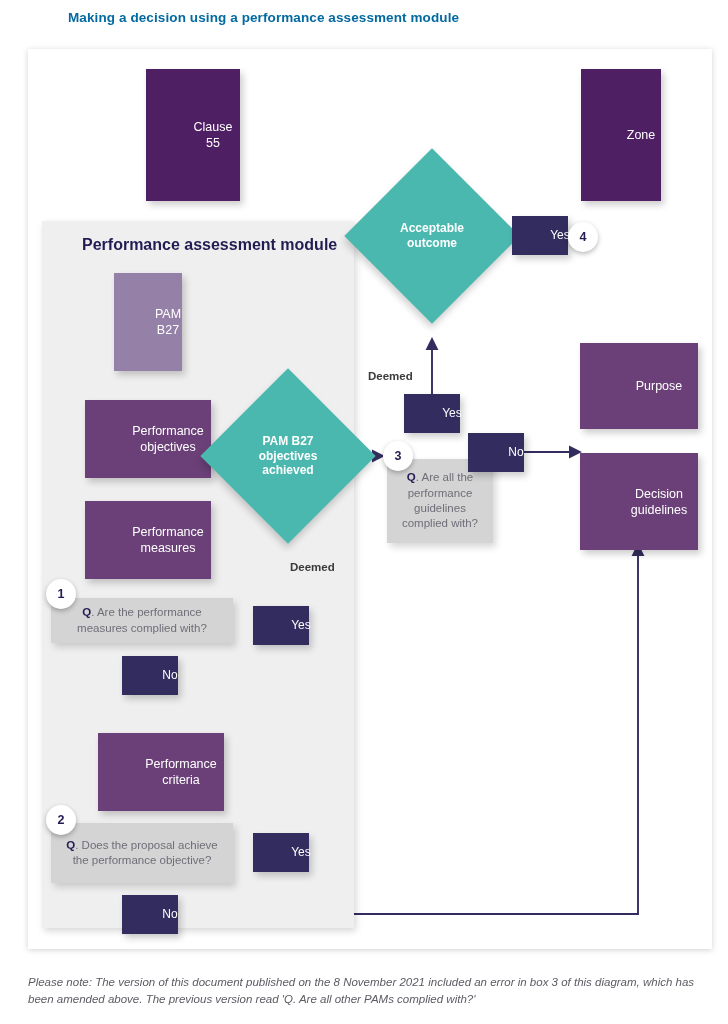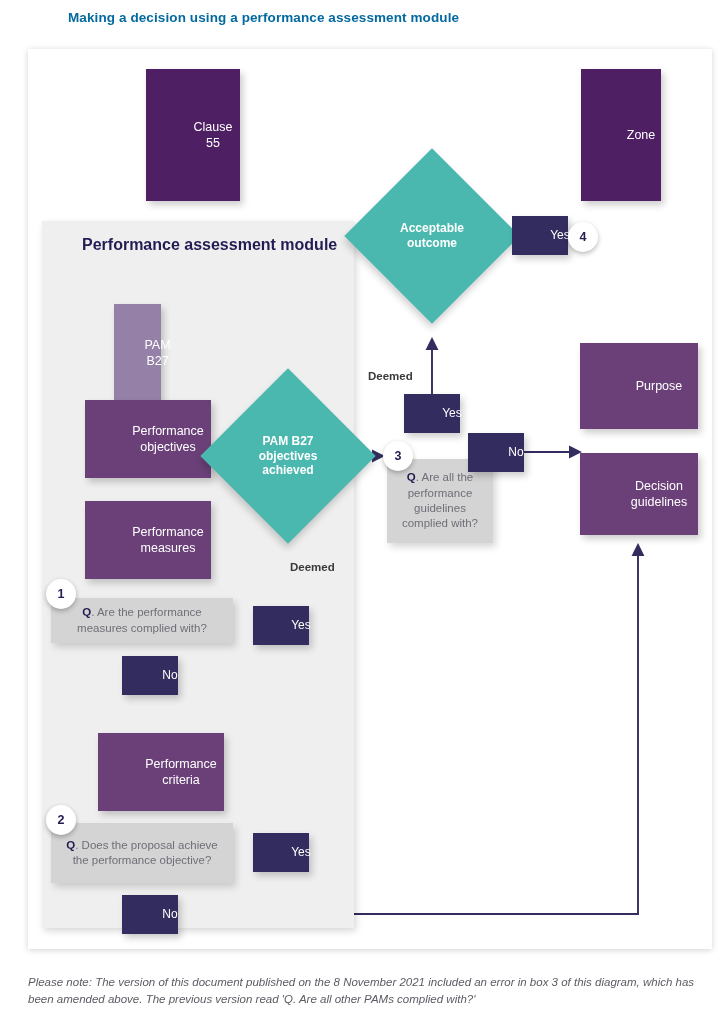--- a/index.html
+++ b/index.html
@@ -194,21 +194,21 @@
     </g>
   </svg>
 
   <div class="node deep big" style="left:118px; top:20px; width:94px; height:132px;">Clause 55</div>
 
   <div class="node deep big" style="left:553px; top:20px; width:80px; height:132px;">Zone</div>
 
   <div class="pam-panel" style="left:14px; top:172px; width:312px; height:707px;"></div>
   <div class="pam-panel-title" style="left:54px; top:187px;">Performance assessment module</div>
 
-  <div class="node light big" style="left:86px; top:224px; width:47px; height:98px; white-space:pre-line;margin-top:31px;">PAM
+  <div class="node light big" style="left:86px; top:224px; width:68px; height:98px; white-space:pre-line;">PAM
 B27</div>
 
   <div class="node mid big" style="left:57px; top:351px; width:126px; height:78px; white-space:pre-line;">Performance
 objectives</div>
 
   <div class="node mid big" style="left:57px; top:452px; width:126px; height:78px; white-space:pre-line;">Performance
 measures</div>
 
   <div class="node mid big" style="left:70px; top:684px; width:126px; height:78px; white-space:pre-line;">Performance
 criteria</div>
@@ -221,21 +221,21 @@
   </div>
 
   <div class="diamond" style="left:342px; top:125px; width:124px; height:124px;">
     <div class="shape"></div>
     <div class="dlabel" style="white-space:pre-line;">Acceptable
 outcome</div>
   </div>
 
   <div class="node mid big" style="left:552px; top:294px; width:118px; height:86px;">Purpose</div>
 
-  <div class="node mid big" style="left:552px; top:404px; width:118px; height:82px; white-space:pre-line;">Decision
+  <div class="node mid big" style="left:552px; top:404px; width:118px; height:97px; white-space:pre-line;">Decision
 guidelines</div>
 
   <div class="qnum" style="left:18px; top:530px;">1</div>
   <div class="qbox" style="left:23px; top:549px; width:182px; height:45px;">
     <span><b>Q</b><span>. Are the performance measures complied with?</span></span>
   </div>
 
   <div class="qnum" style="left:18px; top:756px;">2</div>
   <div class="qbox" style="left:23px; top:774px; width:182px; height:60px;">
     <span><b>Q</b><span>. Does the proposal achieve the performance objective?</span></span>

